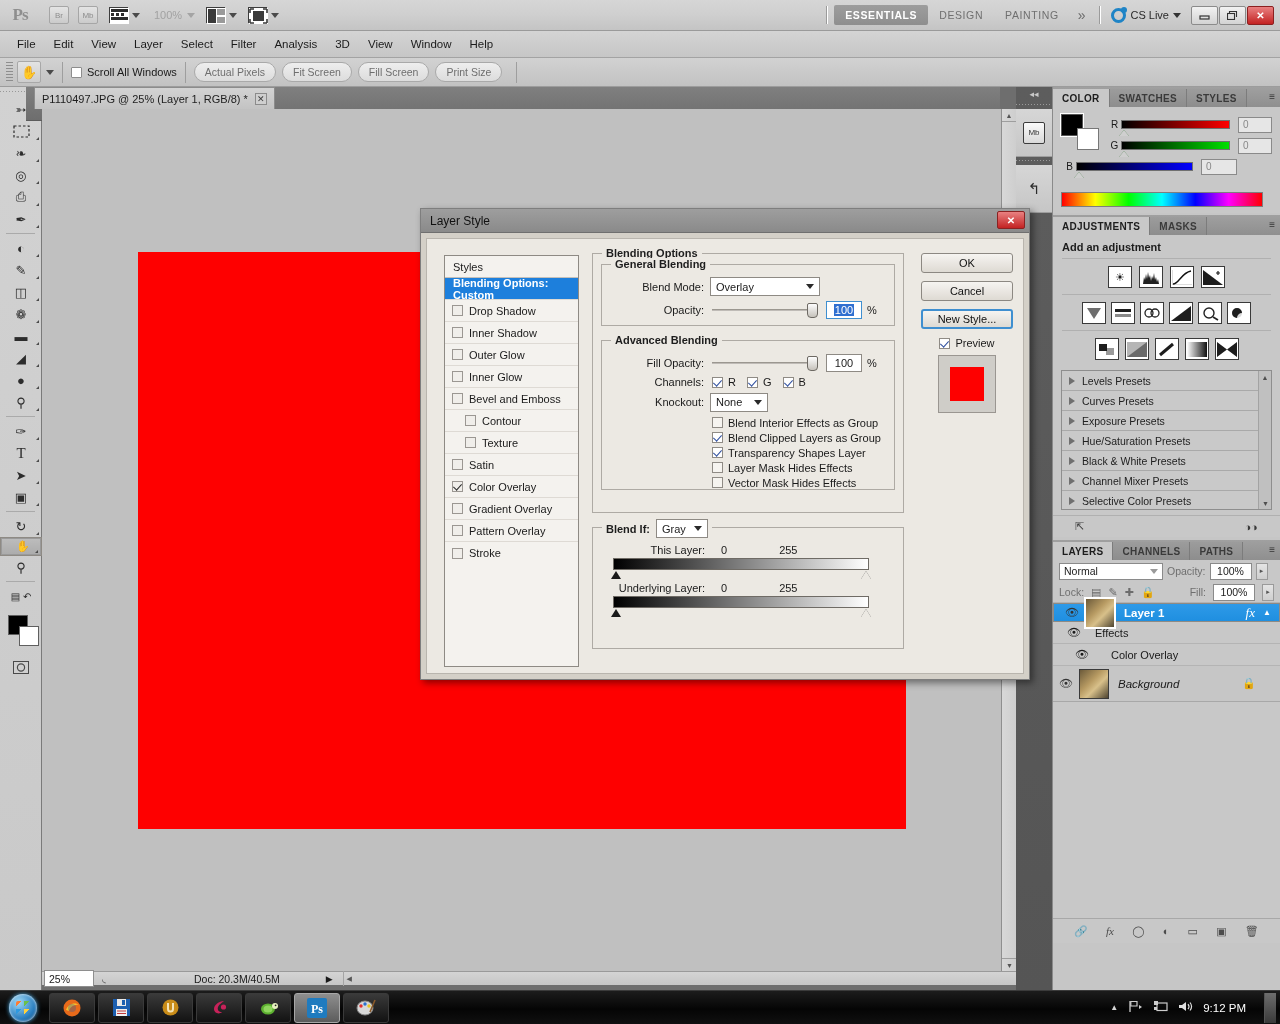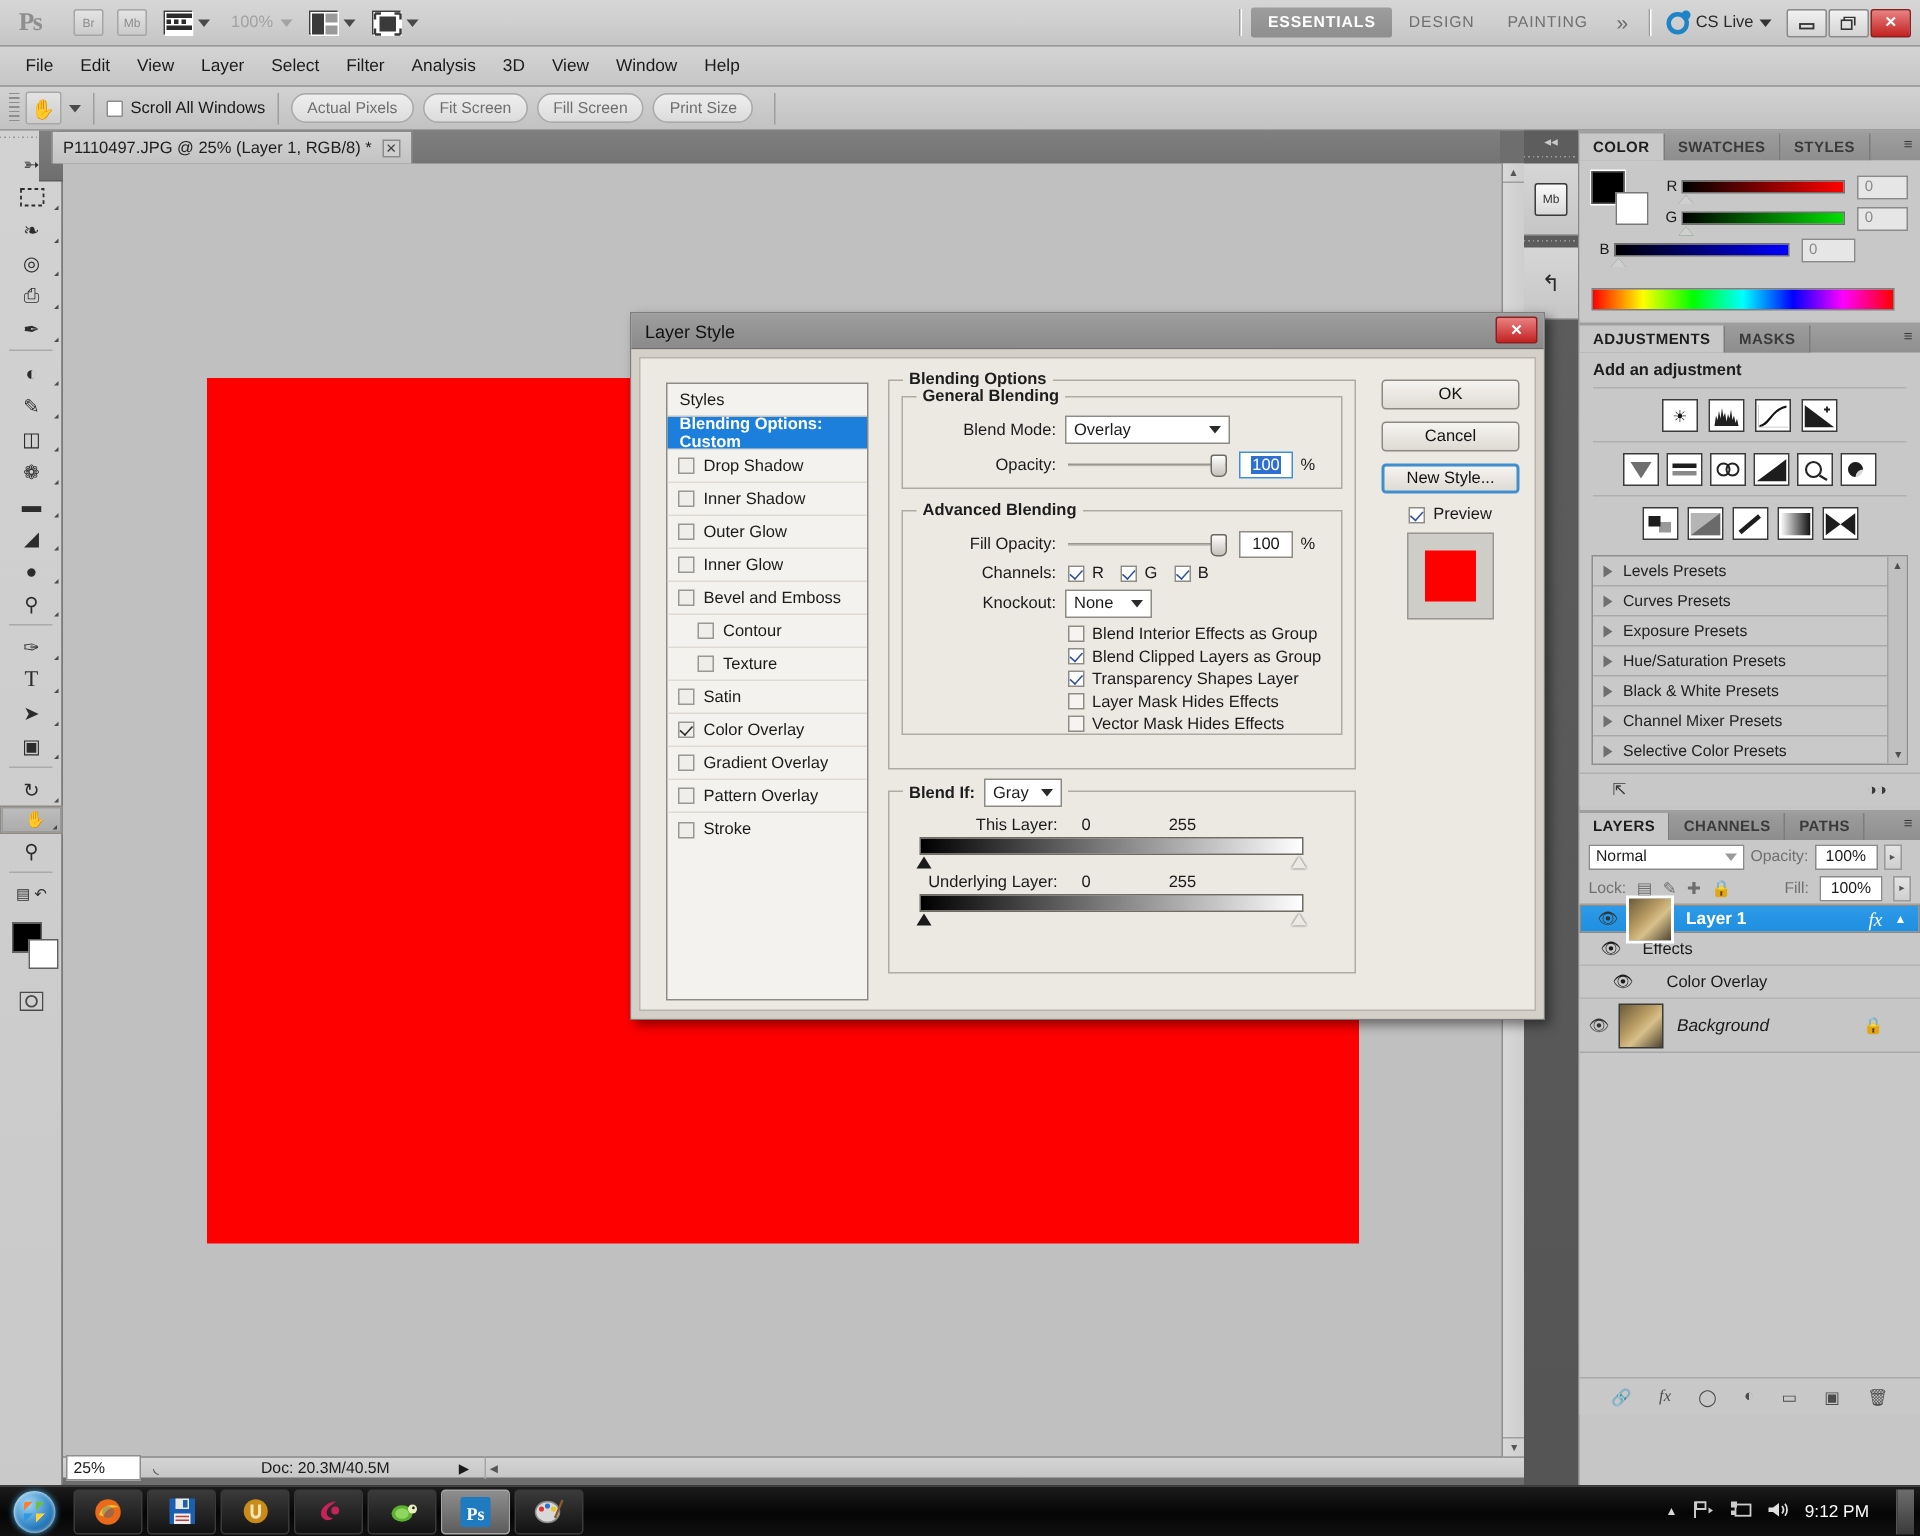--- a/index.html
+++ b/index.html
@@ -132,21 +132,21 @@
 
   .vscroll { position:absolute;right:0;top:109px;width:15px;height:862px;
     background:linear-gradient(to right,#d8d8d8,#cecece); border-left:1px solid #8f8f8f; }
   .statusbar {
     position:absolute;left:42px;top:971px;width:974px;height:14px;
     background:linear-gradient(to bottom,#d4d4d4,#c6c6c6);border-top:1px solid #9a9a9a;
     display:flex;align-items:center;font-size:10.5px;
   }
   .zoomfield { width:50px;height:17px;background:#fff;border:1px solid #8e8e8e;display:flex;align-items:center;padding-left:4px;margin-left:2px;}
   .sb-ico { width:20px;height:17px;display:flex;align-items:center;justify-content:center;font-size:10px;color:#4a4a4a;}
-  .sb-doc { margin-left:60px; }
+  .sb-doc { margin-left:80px; }
   .sb-arrow { margin-left:46px;font-size:9px;}
 
   
   .dockmini {
     position:absolute;left:1016px;top:87px;width:36px;height:903px;
     background:linear-gradient(to bottom,#5d5d5d,#555);
   }
   .dm-collapse{ height:14px;color:#c8c8c8;font-size:9px;display:flex;align-items:center;justify-content:center;}
   .dm-btn { width:36px;height:48px;background:linear-gradient(to bottom,#d6d6d6,#c6c6c6);
     display:flex;align-items:center;justify-content:center;border-bottom:1px solid #9e9e9e;}

